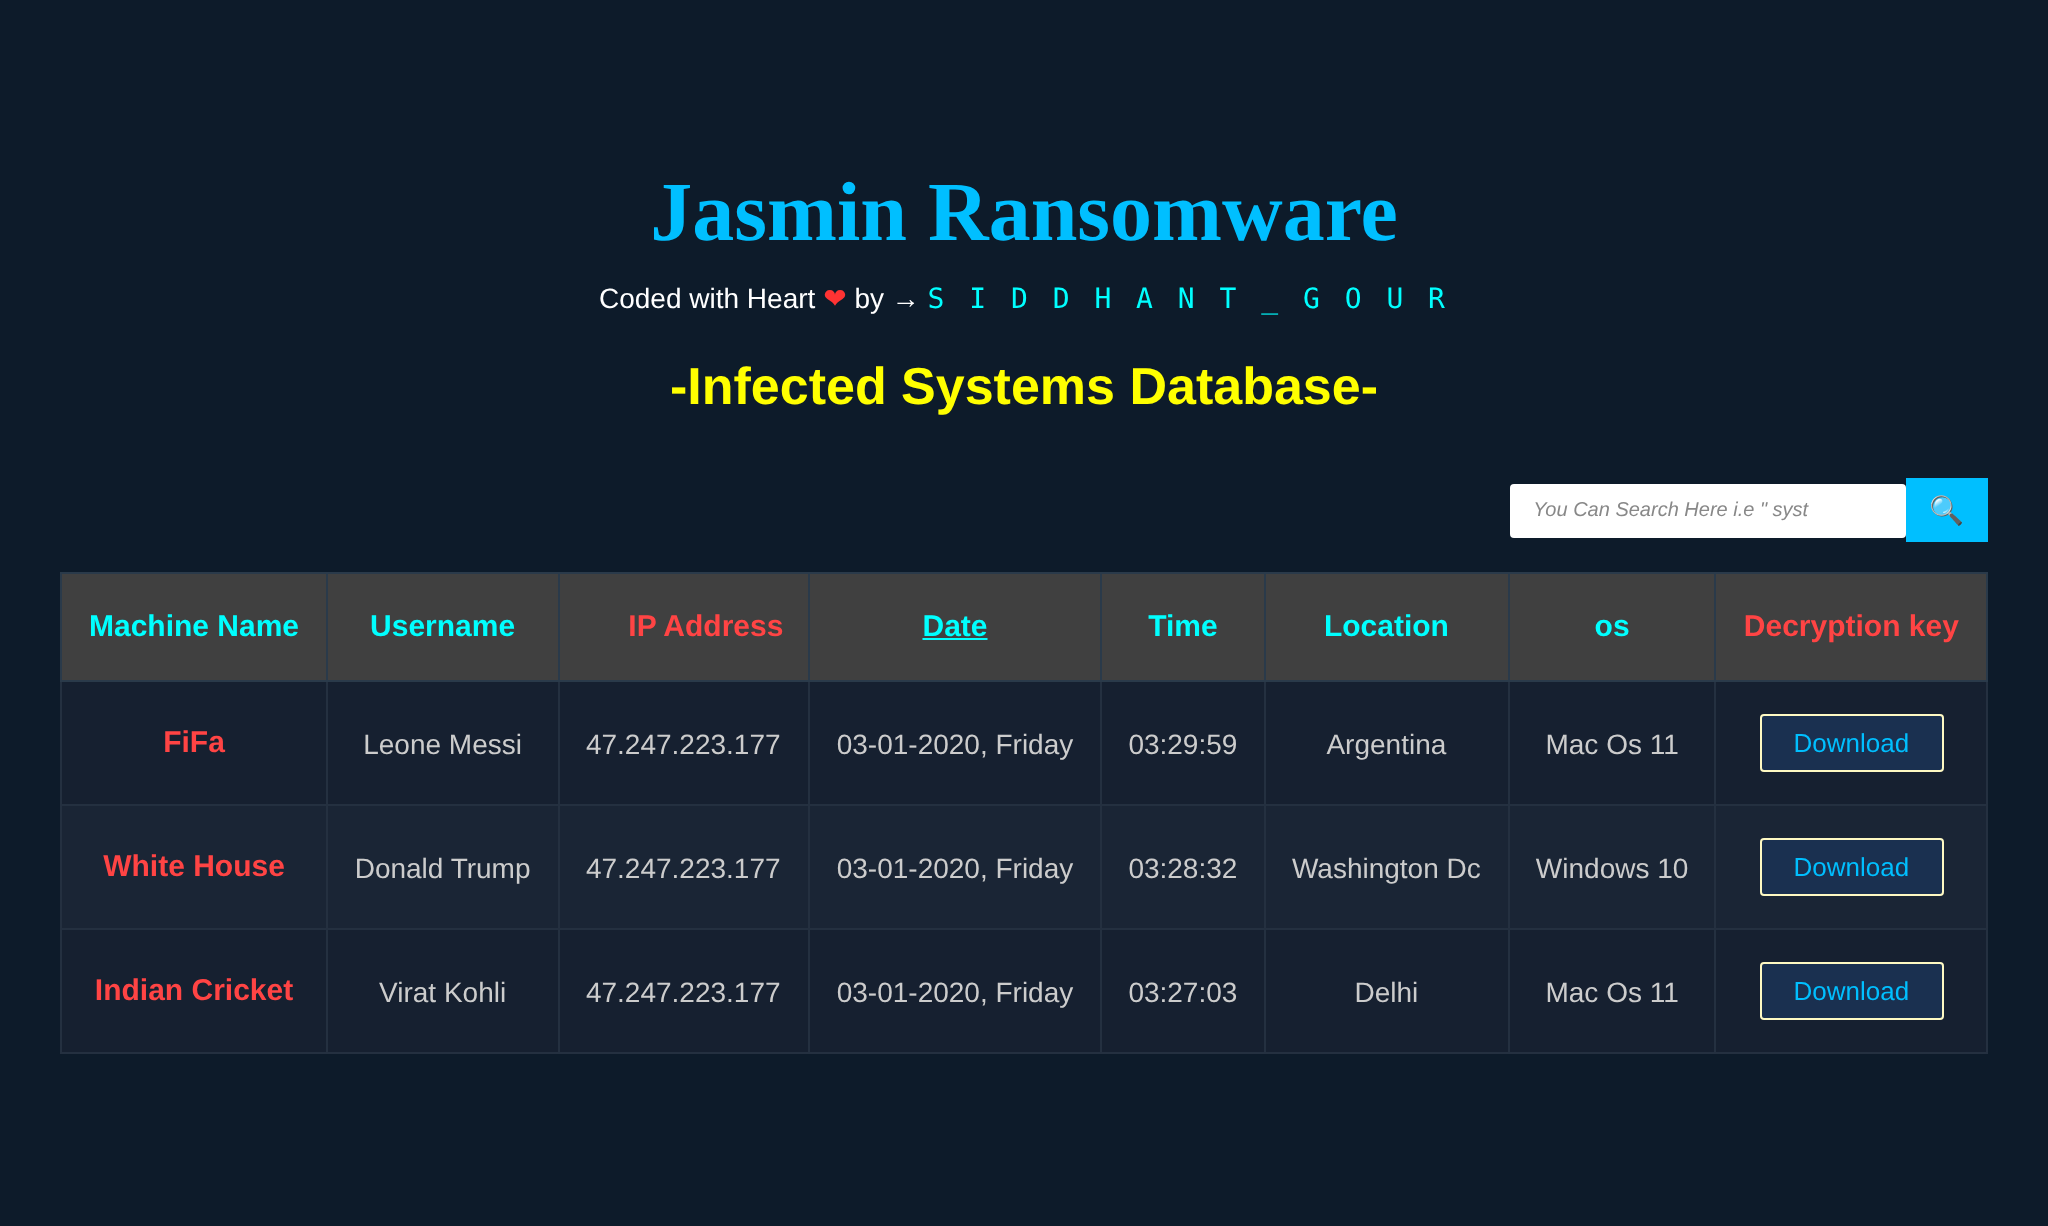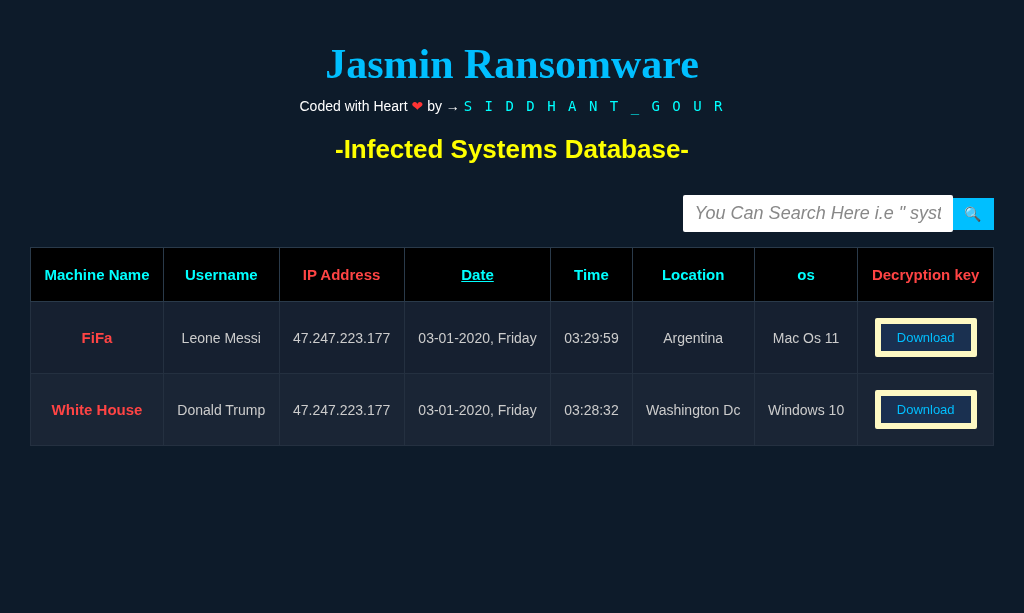--- a/index.html
+++ b/index.html
@@ -13,20 +13,21 @@
       font-family: Arial, sans-serif;
       color: #ffffff;
       min-height: 613px;
       width: 1024px;
       overflow-x: hidden;
     }
 
     .page-container {
       width: 1024px;
       padding: 20px 30px;
+      margin-top: 43px;
     }
 
     .header-section {
       text-align: center;
       padding: 20px 0 10px 0;
     }
 
     .main-title {
       font-size: 42px;
       font-weight: bold;
@@ -62,23 +63,23 @@
     .search-row {
       display: flex;
       justify-content: flex-end;
       margin-bottom: 15px;
     }
 
     .search-input {
       background-color: #ffffff;
       border: none;
       padding: 8px 12px;
-      font-size: 18px;
+      font-size: 10px;
       color: #333;
-      width: 270px;
+      width: 198px;
       outline: none;
       border-radius: 2px;
     }
 
     .search-input::placeholder {
       color: #888;
       font-style: italic;
     }
 
     .search-btn {
@@ -95,41 +96,42 @@
       display: flex;
       align-items: center;
     }
 
     .data-table {
       width: 100%;
       border-collapse: collapse;
     }
 
     .data-table thead tr {
-      background-color: #000000;
+      background-color: #404040;
     }
 
     .data-table thead th {
       padding: 18px 12px;
       font-size: 15px;
       font-weight: bold;
       text-align: center;
       border: 1px solid #2a3a4a;
     }
 
     .data-table thead th.col-machine {
       color: #00ffff;
     }
 
     .data-table thead th.col-username {
       color: #00ffff;
     }
 
     .data-table thead th.col-ip {
       color: #ff4444;
+      text-align: right;
     }
 
     .data-table thead th.col-date {
       color: #00ffff;
       text-decoration: underline;
     }
 
     .data-table thead th.col-time {
       color: #00ffff;
     }
@@ -165,21 +167,21 @@
     }
 
     .data-table tbody td.machine-name {
       color: #ff4444;
       font-weight: bold;
       font-size: 15px;
     }
 
     .download-btn {
       background-color: transparent;
-      border: 6px solid #fef9c3;
+      border: 1px solid #fef9c3;
       color: #00bfff;
       padding: 6px 16px;
       font-size: 13px;
       cursor: pointer;
       border-radius: 2px;
       background-color: #1a3050;
     }
   </style>
 </head>
 <body>
@@ -234,15 +236,27 @@
       <td>Donald Trump</td>
       <td>47.247.223.177</td>
       <td>03-01-2020, Friday</td>
       <td>03:28:32</td>
       <td>Washington Dc</td>
       <td>Windows 10</td>
       <td>
         <button class="download-btn">Download</button>
       </td>
     </tr>
+        <tr>
+      <td class="machine-name">Indian Cricket</td>
+      <td>Virat Kohli</td>
+      <td>47.247.223.177</td>
+      <td>03-01-2020, Friday</td>
+      <td>03:27:03</td>
+      <td>Delhi</td>
+      <td>Mac Os 11</td>
+      <td>
+        <button class="download-btn">Download</button>
+      </td>
+    </tr>
       </tbody>
   </table>
 </div>
 
 </body></html>

